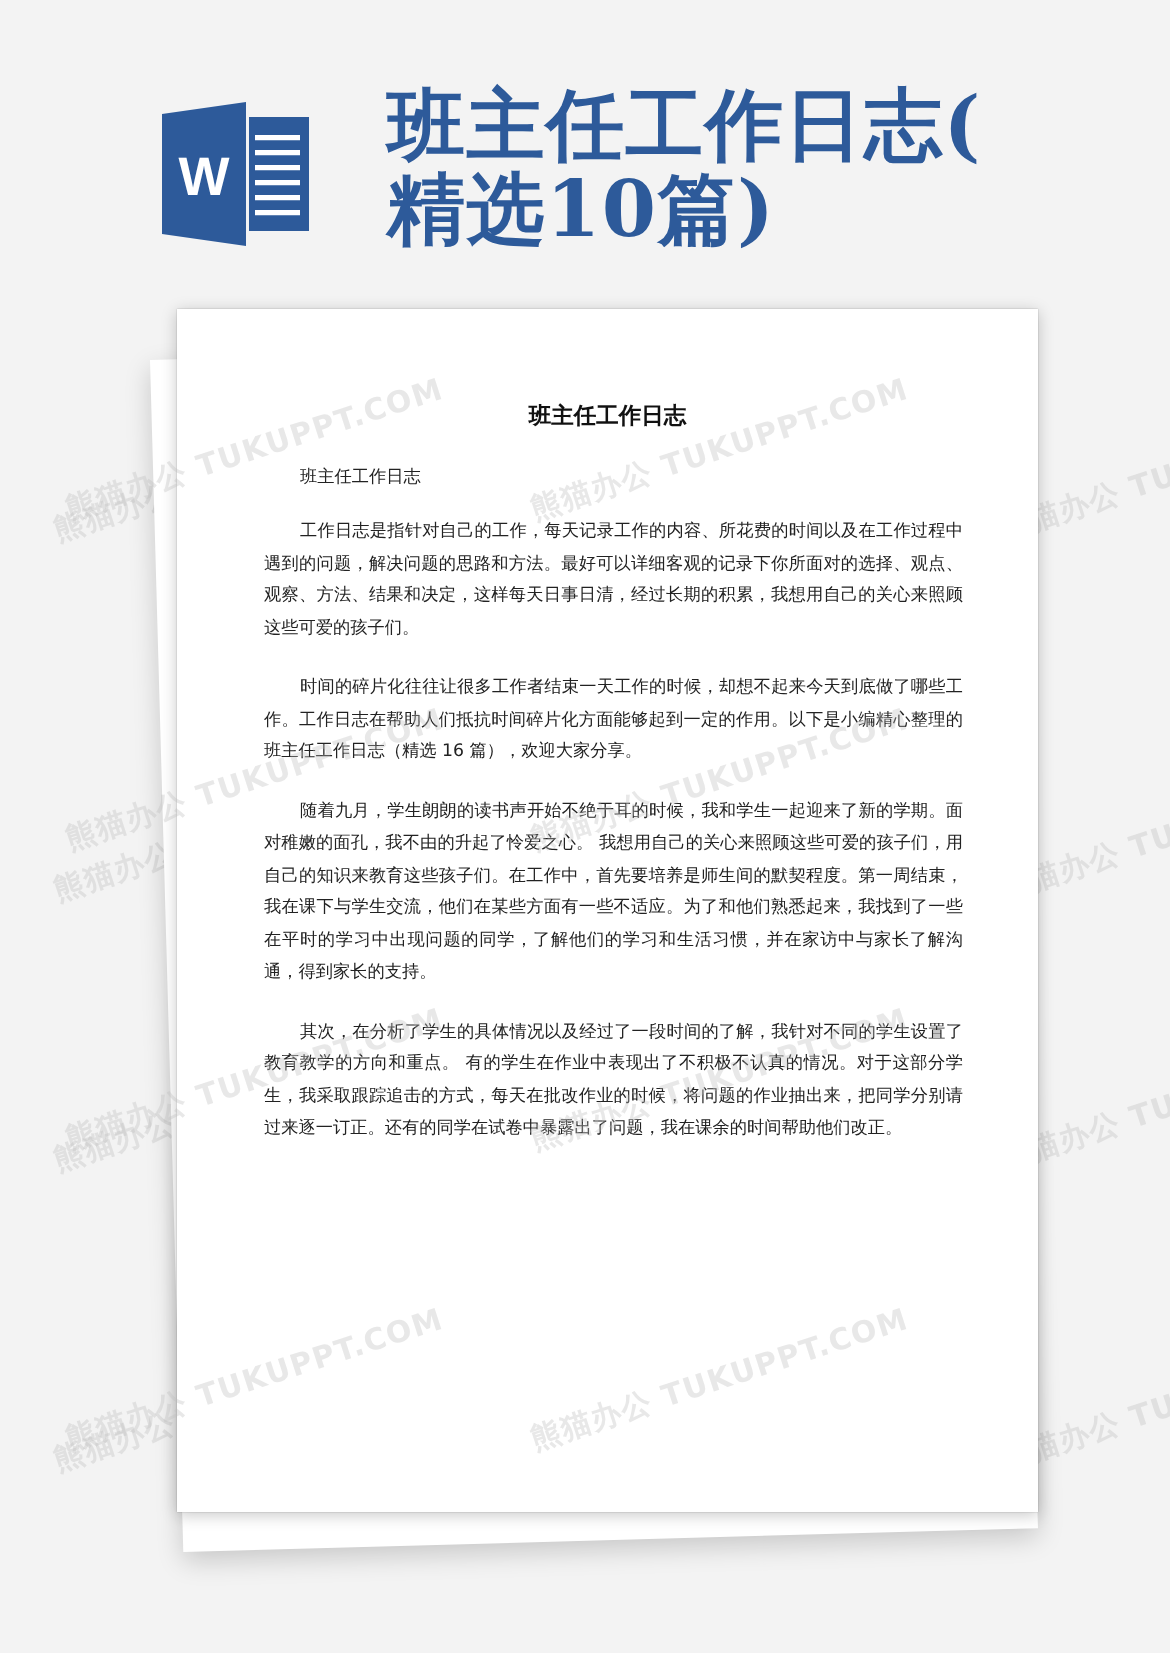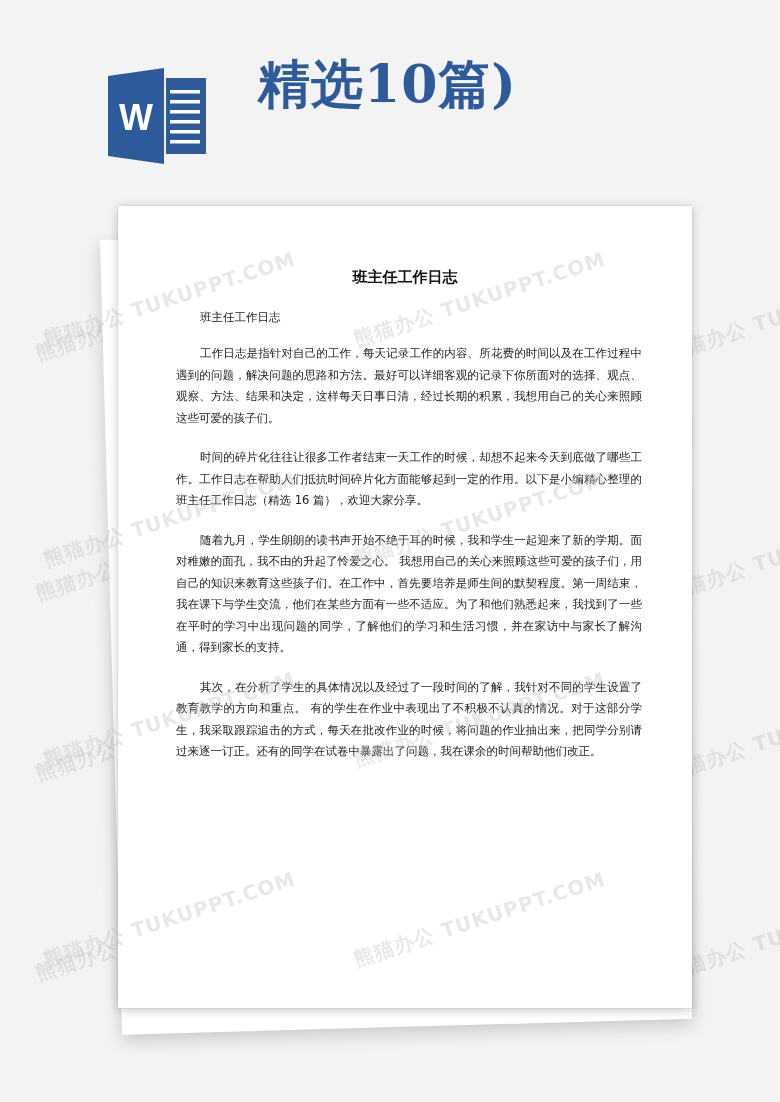--- a/index.html
+++ b/index.html
@@ -67,20 +67,21 @@
         <rect x="62" y="52" width="30" height="3.5"></rect>
         <rect x="62" y="62" width="30" height="3.5"></rect>
         <rect x="62" y="72" width="30" height="3.5"></rect>
       </g>
       <polygon points="0,8 56,0 56,96 0,88" fill="#2d5a9a"></polygon>
       <text x="28" y="62" text-anchor="middle" fill="#ffffff" font-family="Liberation Sans, sans-serif" font-weight="bold" font-size="36">W</text>
     </svg>
   </div>
 
   <div class="title-main">
+    <div>班主任工作日志(</div>
     <div>精选10篇)</div>
   </div>
 
   <div class="wm" style="left:30px; top:300px;">熊猫办公 TUKUPPT.COM</div>
   <div class="wm" style="left:660px; top:300px;">熊猫办公 TUKUPPT.COM</div>
   <div class="wm" style="left:30px; top:540px;">熊猫办公 TUKUPPT.COM</div>
   <div class="wm" style="left:660px; top:540px;">熊猫办公 TUKUPPT.COM</div>
   <div class="wm" style="left:30px; top:720px;">熊猫办公 TUKUPPT.COM</div>
   <div class="wm" style="left:660px; top:720px;">熊猫办公 TUKUPPT.COM</div>
   <div class="wm" style="left:30px; top:920px;">熊猫办公 TUKUPPT.COM</div>

